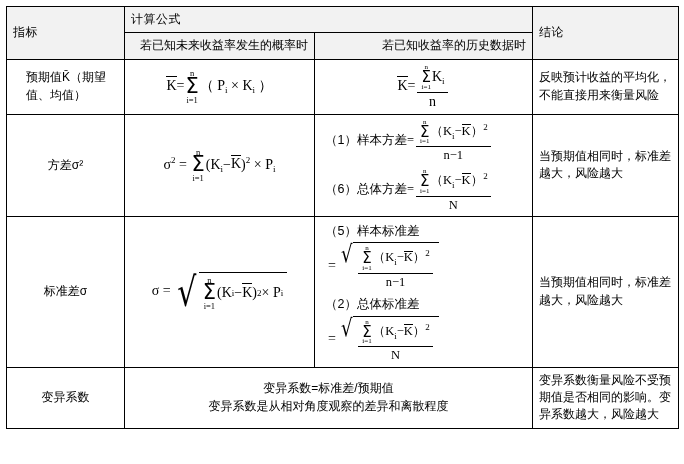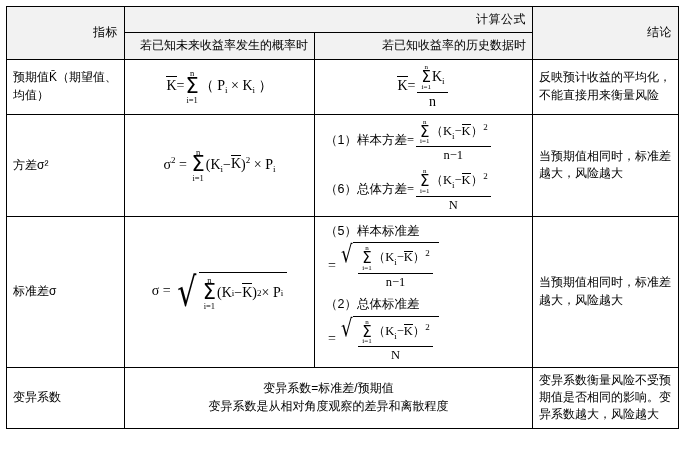--- a/index.html
+++ b/index.html
@@ -31,42 +31,42 @@
   table.formula-table th {
     border: 1px solid #000000;
     vertical-align: middle;
     padding: 4px 6px;
     font-weight: normal;
     font-size: 12px;
     line-height: 1.45;
   }
   .hdr {
     background: #f2f2f2;
-    text-align: right;
+    text-align: left;
     font-size: 13px;
     letter-spacing: 0.5px;
   }
   .hdr-sub {
     background: #f2f2f2;
     text-align: right;
     font-size: 12.5px;
     line-height: 1.5;
   }
   .col-metric { width: 118px; }
   .col-f1 { width: 190px; }
   .col-f2 { width: 218px; }
   .col-concl { width: 146px; }
 
   .metric-cell {
-    text-align: left;
+    text-align: center;
     font-size: 12.5px;
     line-height: 1.5;
     padding: 6px 4px;
   }
-  .metric-cell.left-pad { text-align: left; padding-left: 6px; }
+  .metric-cell.left-pad { text-align: left; padding-left: 19px; }
   .concl-cell {
     text-align: left;
     font-size: 12.5px;
     line-height: 1.6;
     padding: 6px 7px;
   }
   .formula-cell {
     text-align: center;
     padding: 7px 6px;
   }

